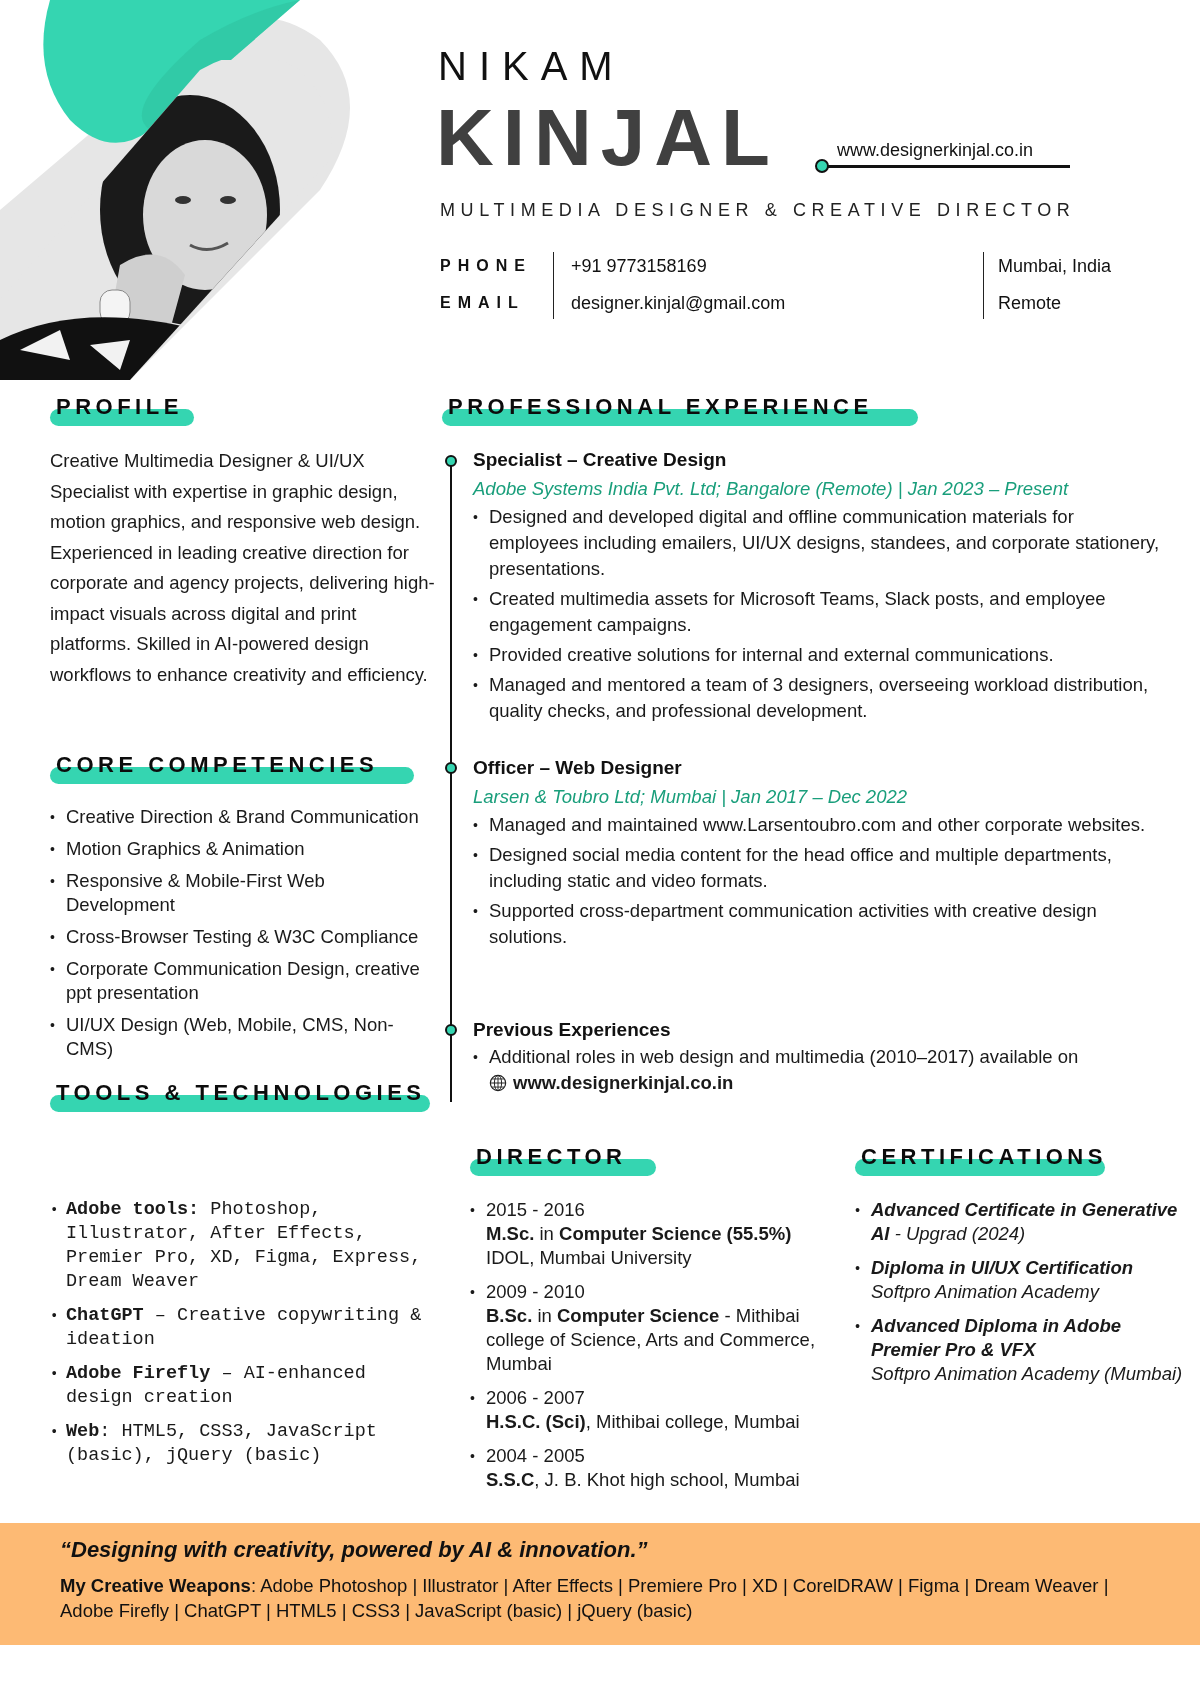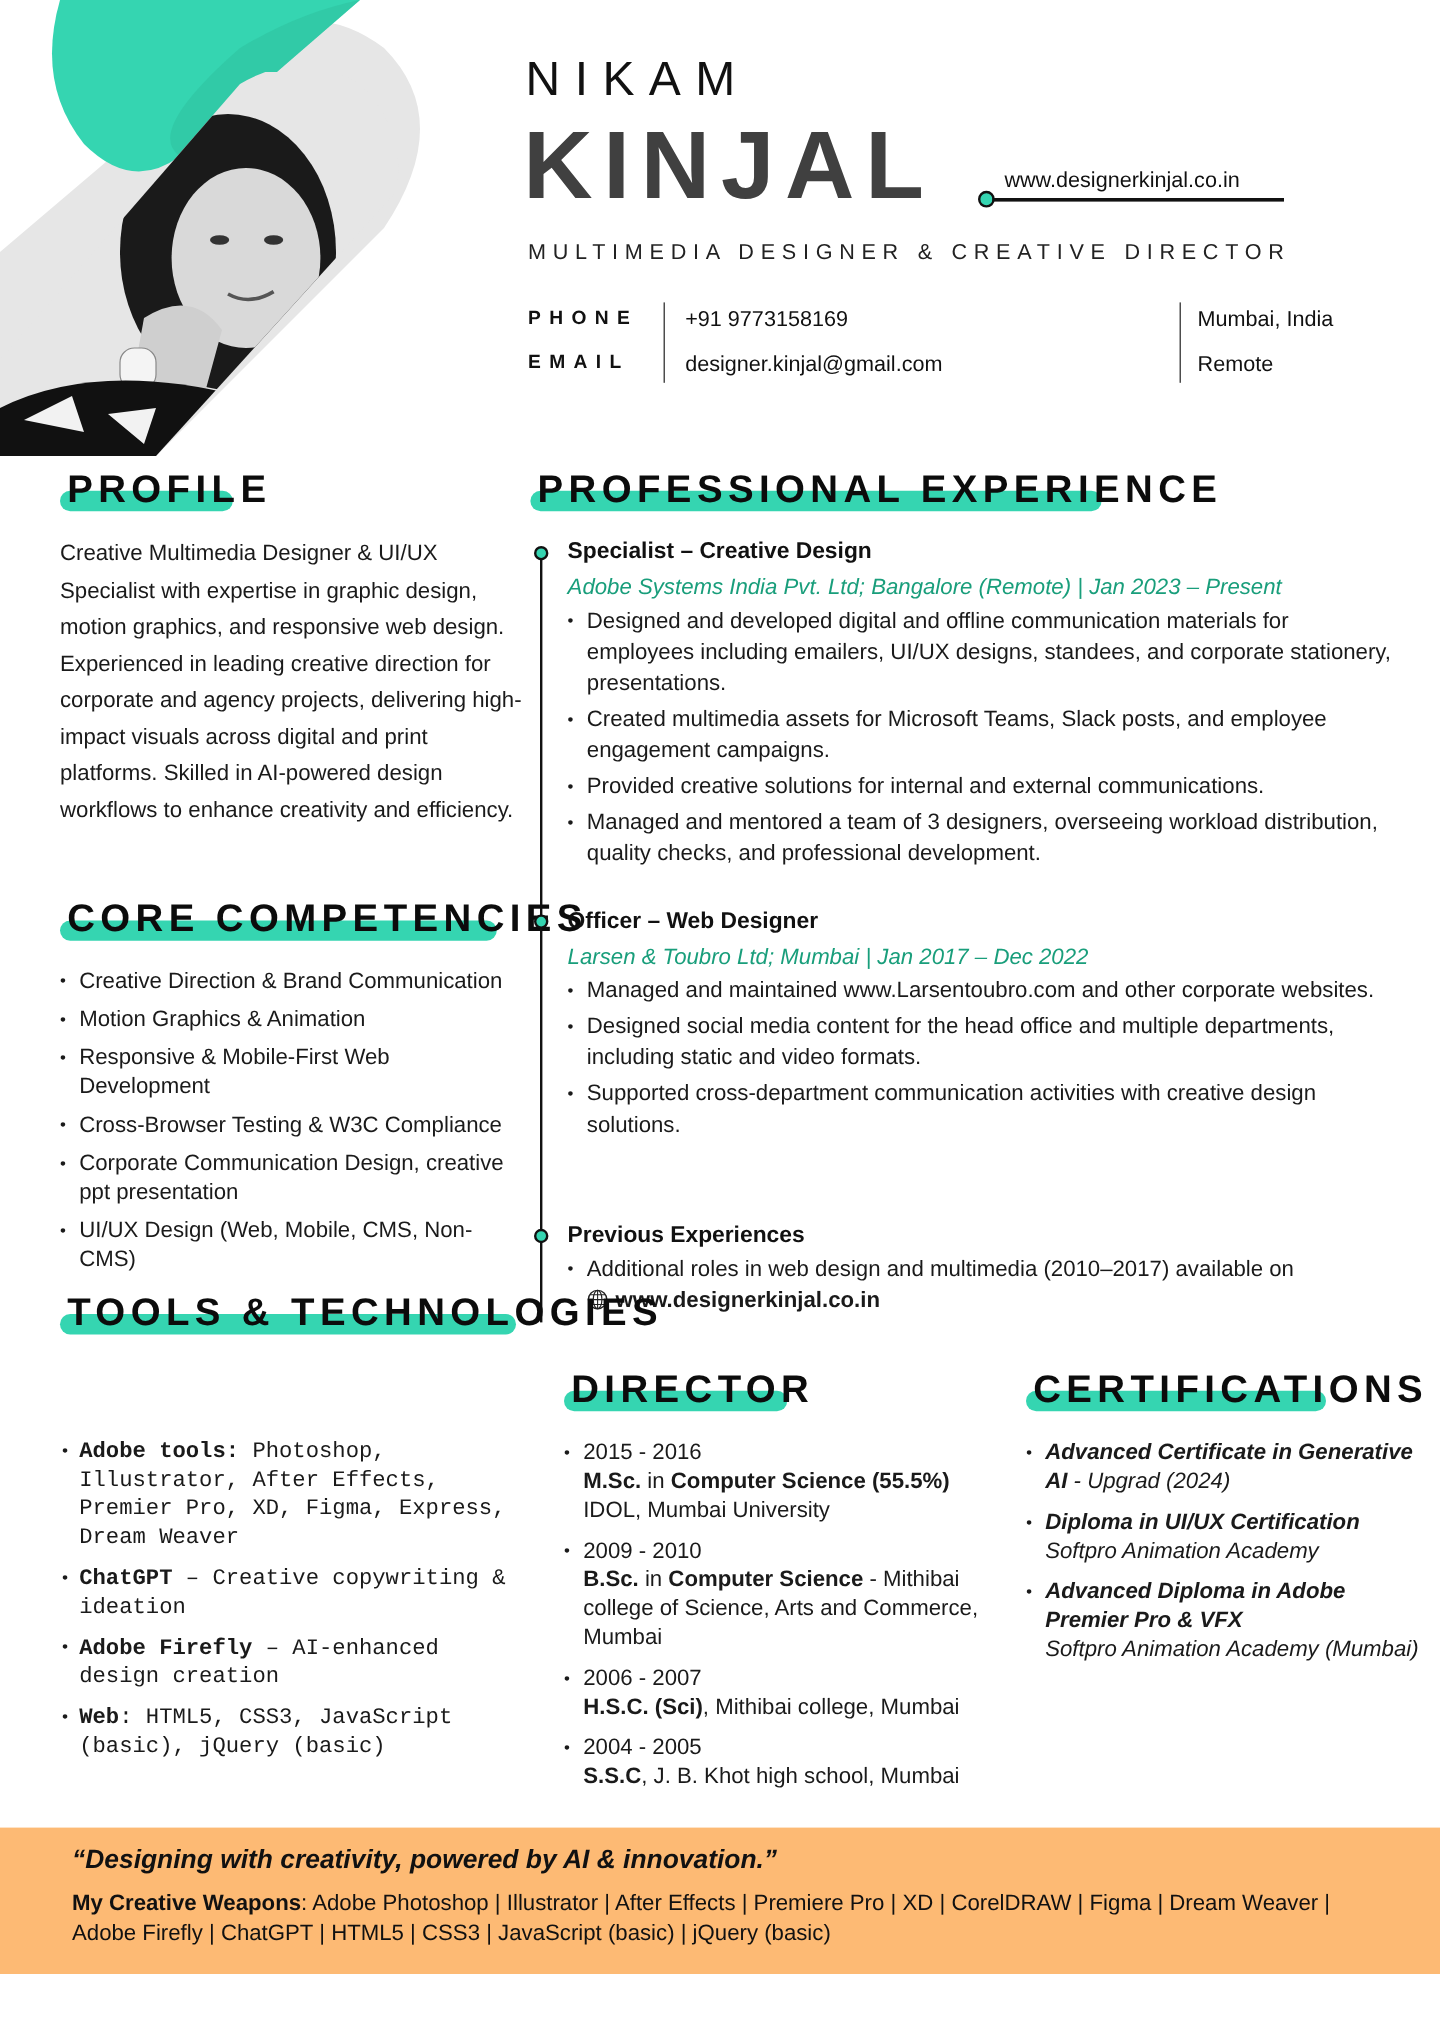--- a/index.html
+++ b/index.html
@@ -22,21 +22,21 @@
   .contact-labels { position: absolute; left: 440px; top: 254px; width: 100px; text-align: left; }
   .contact-labels div { font-size: 16px; font-weight: 700; letter-spacing: 7px; height: 37px; line-height: 24px; }
   .vdiv { position: absolute; width: 1px; background: #222; top: 252px; height: 67px; }
   .contact-vals { position: absolute; left: 571px; top: 254px; }
   .contact-vals div, .loc-vals div { font-size: 18px; height: 37px; line-height: 24px; color: #111; }
   .loc-vals { position: absolute; left: 998px; top: 254px; }
 
   
   .sec-head { position: absolute; height: 34px; }
   .sec-head .bar { position: absolute; left: 0; right: 0; bottom: 0; height: 17px; background: #35d5b1; border-radius: 9px; }
-  .sec-head .txt { position: relative; font-size: 32px; font-weight: 700; letter-spacing: 4.5px; padding-left: 6px; line-height: 30px; color: #0c0c0c; white-space: nowrap; }
+  .sec-head .txt { position: relative; font-size: 22px; font-weight: 700; letter-spacing: 4.5px; padding-left: 6px; line-height: 30px; color: #0c0c0c; white-space: nowrap; }
 
   
   .profile { position: absolute; left: 50px; top: 446px; width: 390px; font-size: 18.5px; line-height: 30.5px; color: #1a1a1a; }
 
   ul.bl { list-style: none; }
   ul.bl li { position: relative; padding-left: 16px; }
   ul.bl li::before { content: "•"; position: absolute; left: 0; top: 0; font-size: 14px; }
 
   .core { position: absolute; left: 50px; top: 805px; width: 370px; font-size: 18.5px; line-height: 24px; color: #1a1a1a; }
   .core li { margin-bottom: 8px; }

